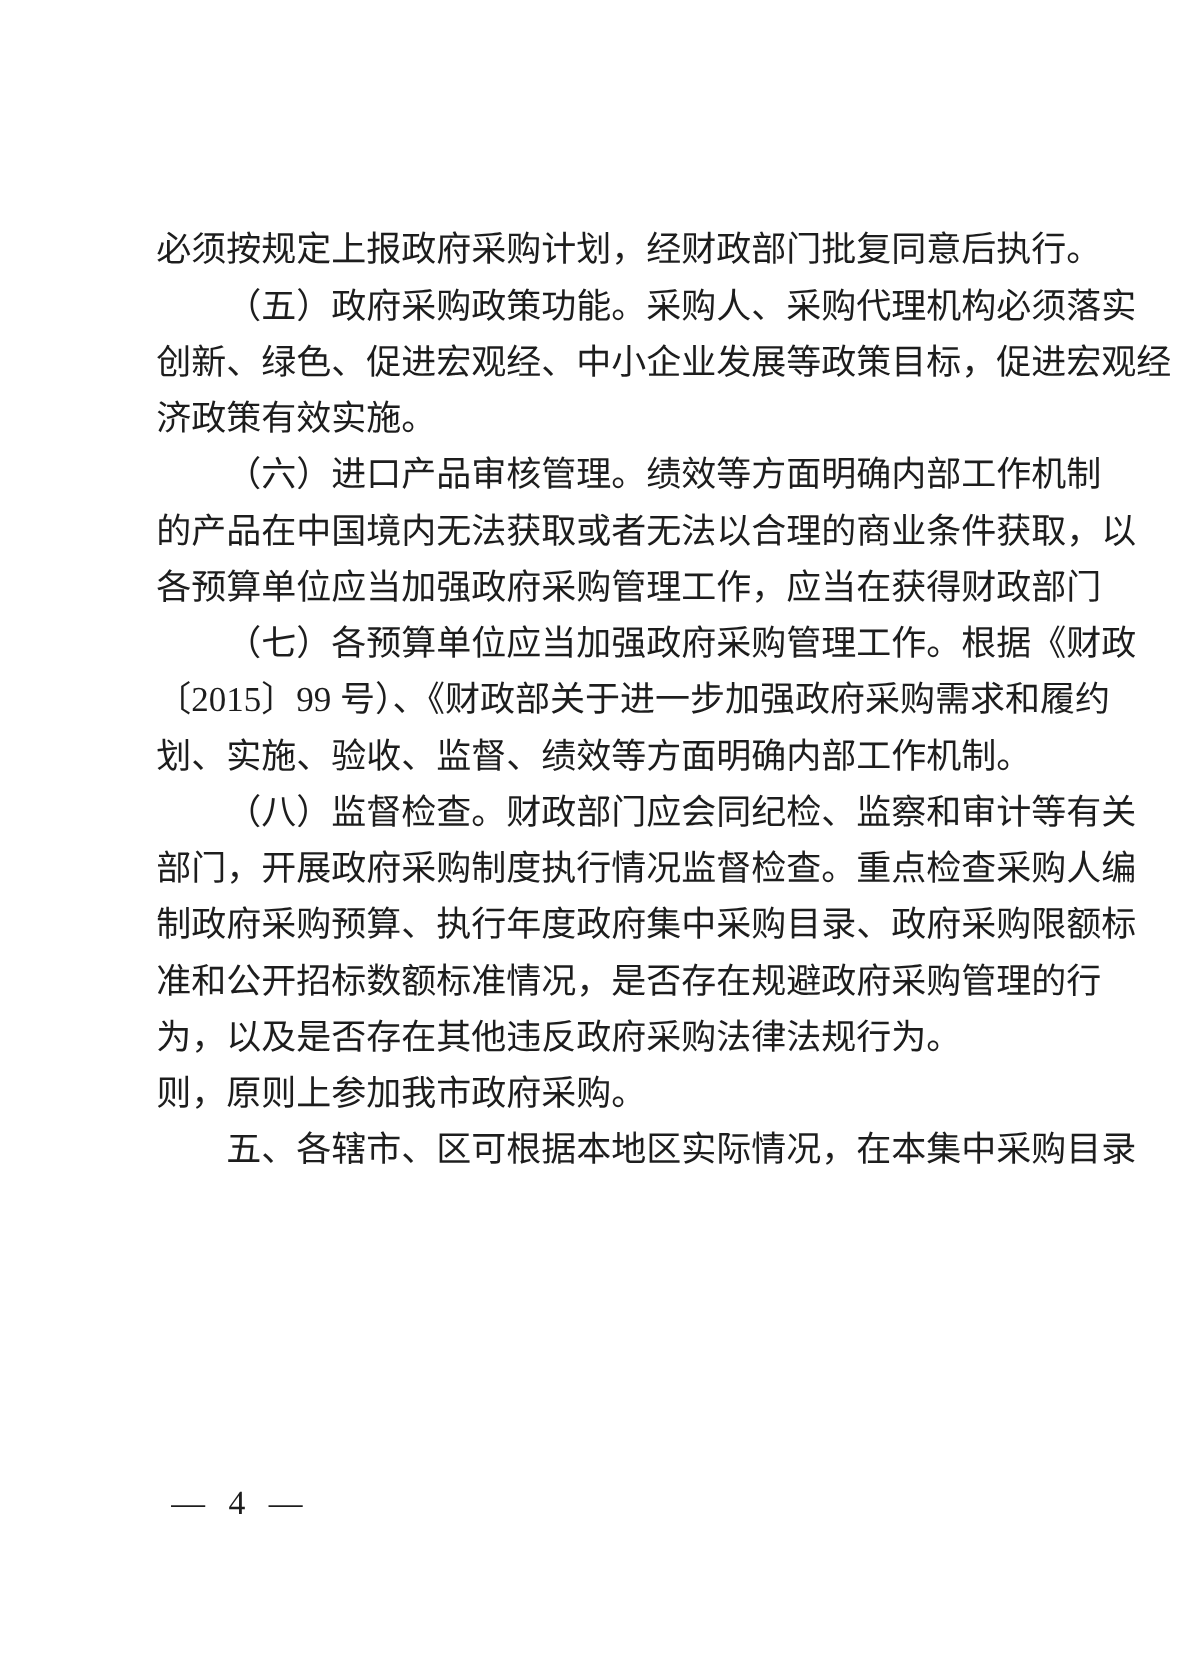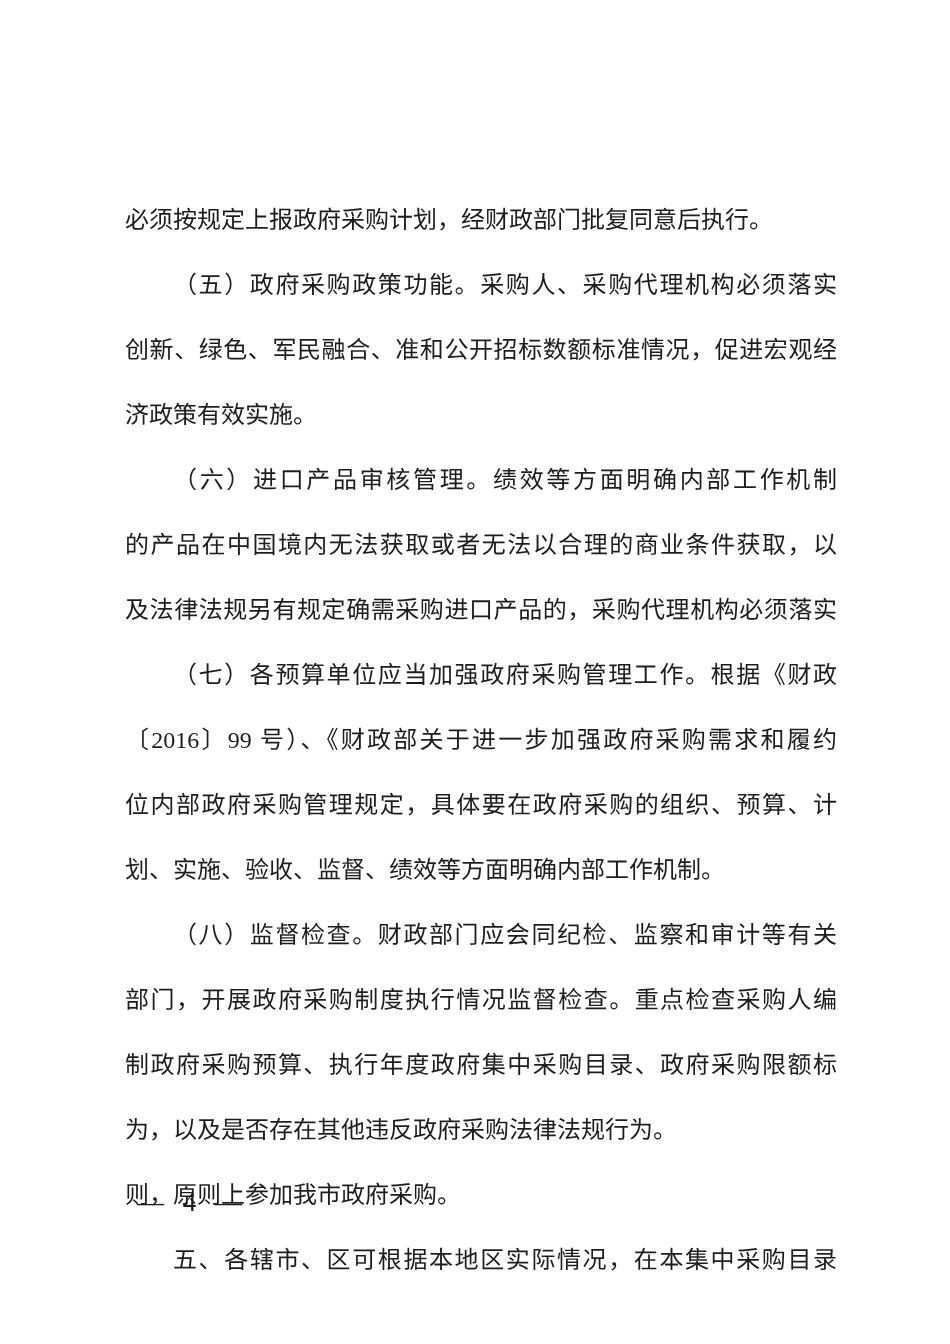--- a/index.html
+++ b/index.html
@@ -22,26 +22,25 @@
   }
   .text-block {
     position: absolute;
     left: 125px;
     top: 178px;
     width: 712px;
   }
   .line {
     height: 45px;
     line-height: 45px;
-    font-size: 24px;
+    font-size: 28px;
     text-align: justify;
     text-justify: inter-character;
     text-align-last: left;
     white-space: nowrap;
-    margin-top: 20px;
   }
   .line.fill {
     text-align-last: justify;
   }
   .line.indent {
     text-indent: 2em;
   }
   .seg-bold {
     font-weight: 400;
   }
@@ -57,30 +56,30 @@
     color: #1d1d1d;
   }
 </style>
 </head>
 <body>
 
 <div class="page">
   <div class="text-block" id="lines-root">
       <div class="line"><span class="seg">必须按规定上报政府采购计划，经财政部门批复同意后执行。</span></div>
       <div class="line indent fill"><span class="seg seg-bold">（五）政府采购政策功能。</span><span class="seg">采购人、采购代理机构必须落实</span></div>
-      <div class="line fill"><span class="seg">创新、绿色、军民融合、准和公开招标数额标准情况，促进宏观经</span></div>
+      <div class="line fill"><span class="seg">创新、绿色、促进宏观经、中小企业发展等政策目标，促进宏观经</span></div>
       <div class="line"><span class="seg">济政策有效实施。</span></div>
       <div class="line indent fill"><span class="seg seg-bold">（六）进口产品审核管理。</span><span class="seg">绩效等方面明确内部工作机制</span></div>
       <div class="line fill"><span class="seg">的产品在中国境内无法获取或者无法以合理的商业条件获取，以</span></div>
-      <div class="line fill"><span class="seg">及法律法规另有规定确需采购进口产品的，采购代理机构必须落实</span></div>
+      <div class="line fill"><span class="seg">各预算单位应当加强政府采购管理工作，应当在获得财政部门</span></div>
       <div class="line indent fill"><span class="seg seg-bold">（七）各预算单位应当加强政府采购管理工作。</span><span class="seg">根据《财政</span></div>
-      <div class="line fill"><span class="seg">〔2016〕99 号）、《财政部关于进一步加强政府采购需求和履约</span></div>
-      <div class="line fill"><span class="seg">位内部政府采购管理规定，具体要在政府采购的组织、预算、计</span></div>
+      <div class="line fill"><span class="seg">〔2015〕99 号）、《财政部关于进一步加强政府采购需求和履约</span></div>
       <div class="line"><span class="seg">划、实施、验收、监督、绩效等方面明确内部工作机制。</span></div>
       <div class="line indent fill"><span class="seg seg-bold">（八）监督检查。</span><span class="seg">财政部门应会同纪检、监察和审计等有关</span></div>
       <div class="line fill"><span class="seg">部门，开展政府采购制度执行情况监督检查。重点检查采购人编</span></div>
       <div class="line fill"><span class="seg">制政府采购预算、执行年度政府集中采购目录、政府采购限额标</span></div>
+      <div class="line fill"><span class="seg">准和公开招标数额标准情况，是否存在规避政府采购管理的行</span></div>
       <div class="line"><span class="seg">为，以及是否存在其他违反政府采购法律法规行为。</span></div>
       <div class="line"><span class="seg seg-bold">则，原则上参加我市政府采购。</span></div>
       <div class="line indent fill"><span class="seg">五、各辖市、区可根据本地区实际情况，在本集中采购目录</span></div>
     </div>
   <div class="footer">— 4 —</div>
 </div>
 
 </body></html>

